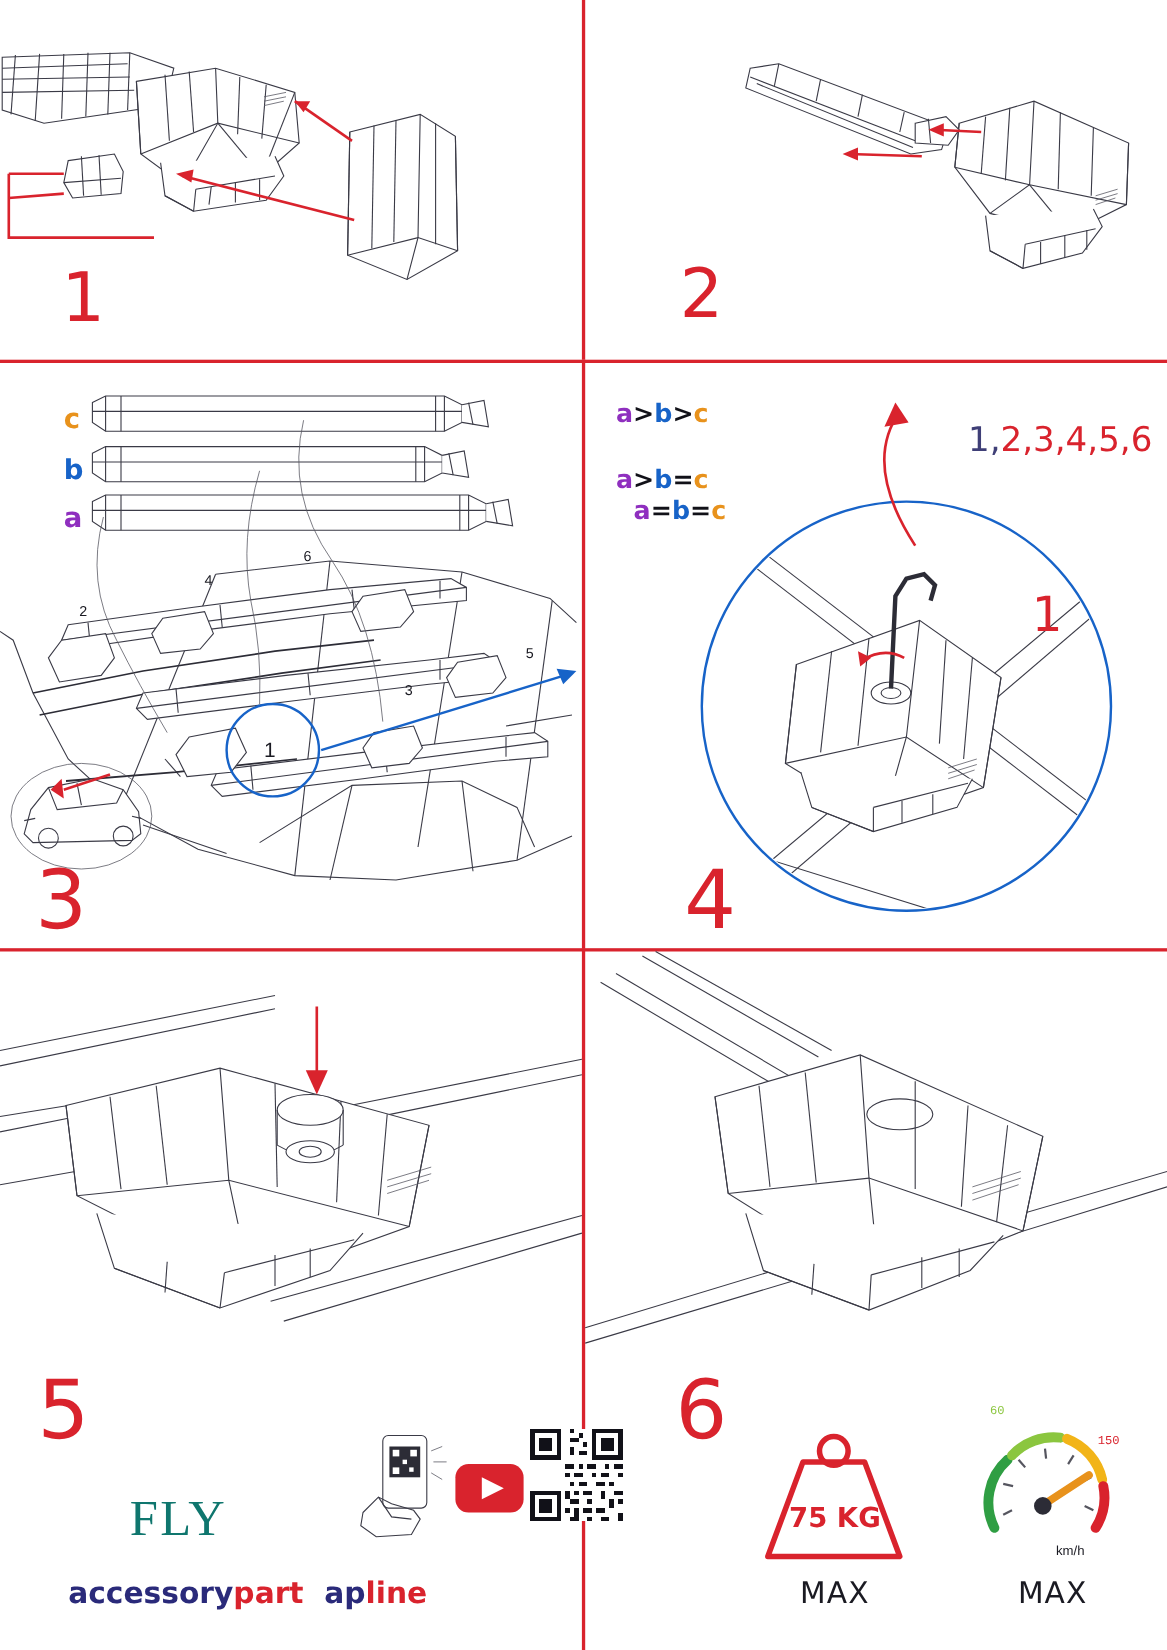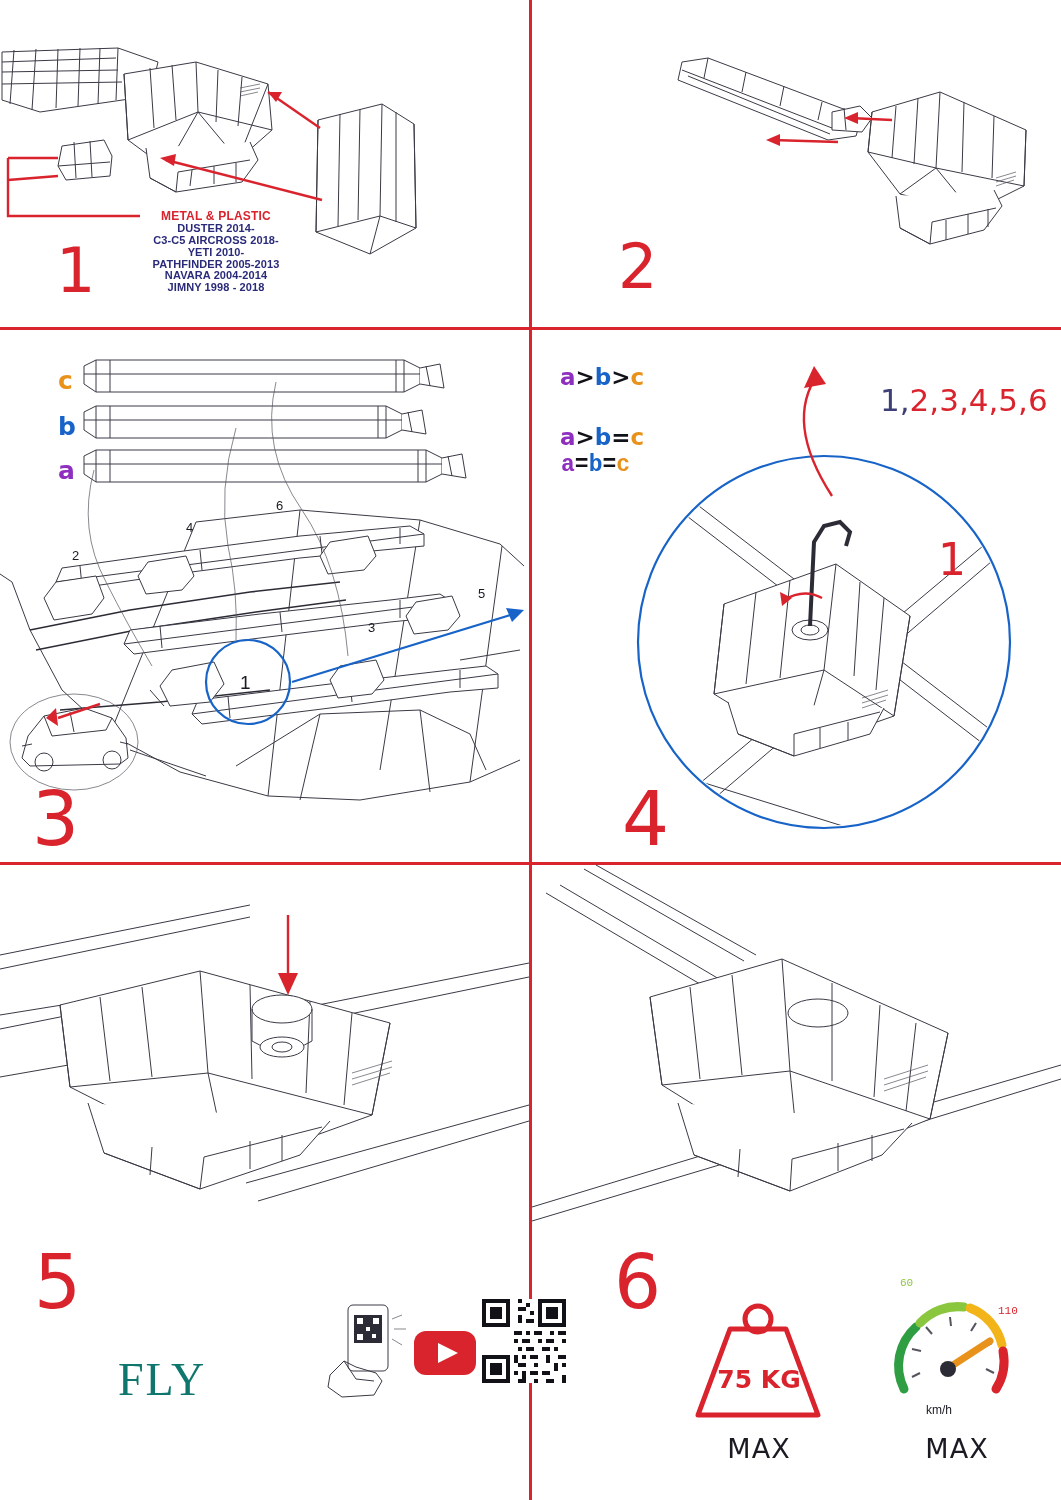--- a/index.html
+++ b/index.html
@@ -242,29 +242,20 @@
         <path class="red" d="M8 158 L8 216 L140 216"></path>
         <path class="red" d="M8 158 L58 158"></path>
         <path class="red" d="M8 180 L58 176"></path>
       </g>
 
       <g class="ln-thin">
         <path d="M240 88 L260 84 M240 92 L260 88 M240 96 L258 92"></path>
       </g>
     </svg>
 
-    <div class="metal-plastic" style="left:116px; top:210px; width:200px;">
-      <div class="mp-title">METAL &amp; PLASTIC</div>
-      <div class="mp-line">DUSTER 2014-</div>
-      <div class="mp-line">C3-C5 AIRCROSS 2018-</div>
-      <div class="mp-line">YETI 2010-</div>
-      <div class="mp-line">PATHFINDER 2005-2013</div>
-      <div class="mp-line">NAVARA 2004-2014</div>
-      <div class="mp-line">JIMNY 1998 - 2018</div>
-    </div>
 
     <div class="step-num" style="left:56px; top:240px;">1</div>
   </div>
 
   <div class="panel" style="left:532px; top:0; width:529px; height:327px;">
     <svg width="529" height="327" viewBox="0 0 529 327">
 
       <g class="ln">
         <path d="M150 62 L176 58 L330 116 L324 136 L296 140 L146 80 Z" fill="#fff"></path>
         <path d="M150 70 L300 128"></path>
@@ -436,21 +427,21 @@
     <div class="step-num big" style="left:32px; top:452px;">3</div>
   </div>
 
   <div class="panel" style="left:560px; top:356px; width:120px; height:140px;">
     <div class="eq" style="left:0; top:8px;">
       <span class="a">a</span><span class="op">&gt;</span><span class="b">b</span><span class="op">&gt;</span><span class="c">c</span>
     </div>
     <div class="eq" style="left:0; top:52px;margin-top:16px;">
       <span class="a">a</span><span class="op">&gt;</span><span class="b">b</span><span class="op">=</span><span class="c">c</span>
     </div>
-    <div class="eq" style="left:1px; top:96px;font-family:Liberation Mono, monospace;">
+    <div class="eq" style="left:16px; top:96px;">
       <span class="a">a</span><span class="op">=</span><span class="b">b</span><span class="op">=</span><span class="c">c</span>
     </div>
   </div>
 
   <div class="panel" style="left:532px; top:330px; width:529px; height:532px;">
     <svg width="529" height="532" viewBox="0 0 529 532">
 
       <circle cx="292" cy="312" r="186" class="blue" stroke-width="2.6" fill="#fff"></circle>
 
       <g class="ln" clip-path="url(#c4)">
@@ -561,20 +552,23 @@
       <polygon class="redfill" points="288,130 278,108 298,108"></polygon>
 
       <g class="ln-thin">
         <path d="M352 208 L392 196 M352 214 L392 202 M352 220 L390 208"></path>
       </g>
     </svg>
 
     <div class="step-num big" style="left:34px; top:380px;">5</div>
 
     <div class="fly" style="left:118px; top:488px;">FLY</div>
+    <div class="brandline" style="left:62px; top:568px;">
+      <span class="dark">accessory</span><span style="color:#d9232d">part</span><span>&nbsp;&nbsp;</span><span class="dark">ap</span><span style="color:#d9232d">line</span>
+    </div>
 
     <svg style="position:absolute; left:322px; top:436px;" width="88" height="100" viewBox="0 0 88 100">
       <rect x="26" y="4" width="40" height="66" rx="5" class="ln" fill="#fff"></rect>
       <rect x="32" y="14" width="28" height="28" fill="#2c2c36"></rect>
       <rect x="35" y="17" width="6" height="6" fill="#fff"></rect>
       <rect x="51" y="17" width="6" height="6" fill="#fff"></rect>
       <rect x="35" y="33" width="6" height="6" fill="#fff"></rect>
       <rect x="44" y="26" width="4" height="4" fill="#fff"></rect>
       <rect x="50" y="33" width="4" height="4" fill="#fff"></rect>
       <path class="ln" d="M8 74 L22 60 L34 66 L54 72 L60 80 L52 94 L20 96 L6 86 Z" fill="#fff"></path>
@@ -710,18 +704,18 @@
         <path d="M36 34 L42 41"></path>
           <path d="M60 24 L61 33"></path>
         <path d="M86 30 L81 38"></path>
           <path d="M102 50 L94 54"></path>
         <path d="M104 80 L96 76"></path>
       </g>
       <path d="M60 74 L100 48" stroke="#e8921c" stroke-width="7" stroke-linecap="round" fill="none"></path>
       <circle cx="58" cy="76" r="8" fill="#2c2c36"></circle>
     </svg>
     <div class="gauge-tick-lbl" style="left:368px; top:412px; color:#8bc63f;">60</div>
-    <div class="gauge-tick-lbl" style="left:466px; top:440px; color:#d9232d;">110</div>
-    <div class="kmh" style="left:394px; top:538px; width:60px; text-align:left;">km/h</div>
+    <div class="gauge-tick-lbl" style="left:466px; top:440px; color:#d9232d;">150</div>
+    <div class="kmh" style="left:394px; top:538px; width:60px; text-align:right;">km/h</div>
     <div class="maxlabel" style="left:378px; top:568px; width:94px; text-align:center;">MAX</div>
   </div>
 
 </div>
 
 </body></html>

